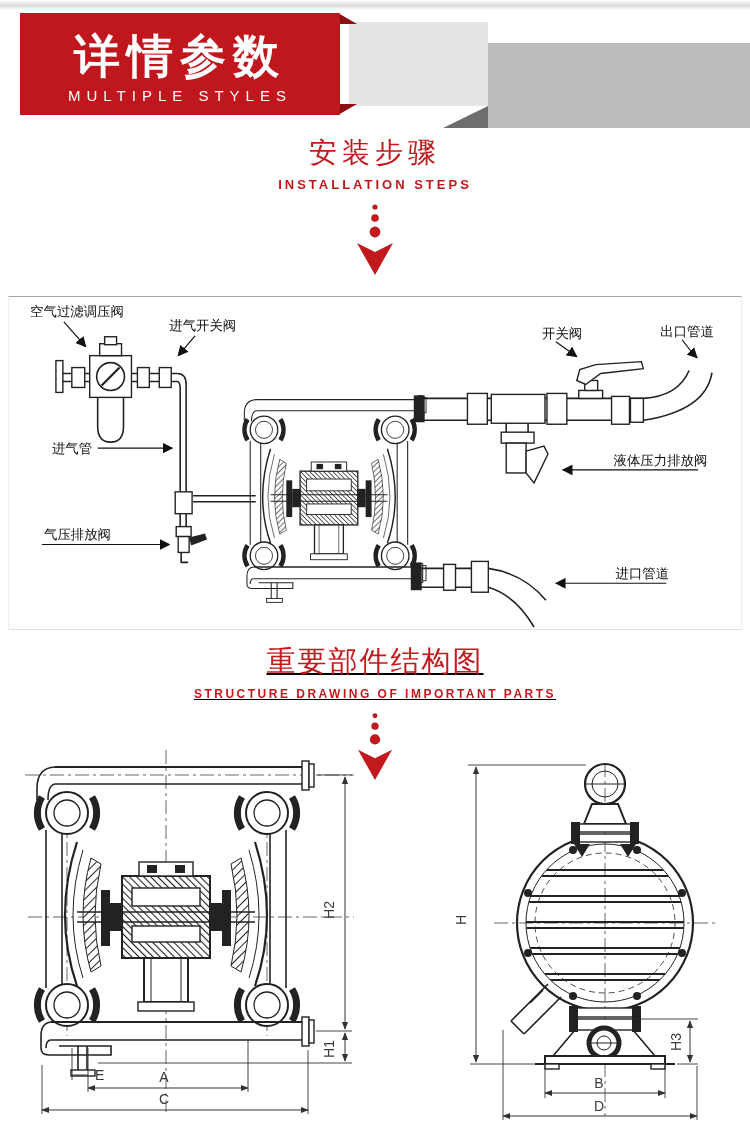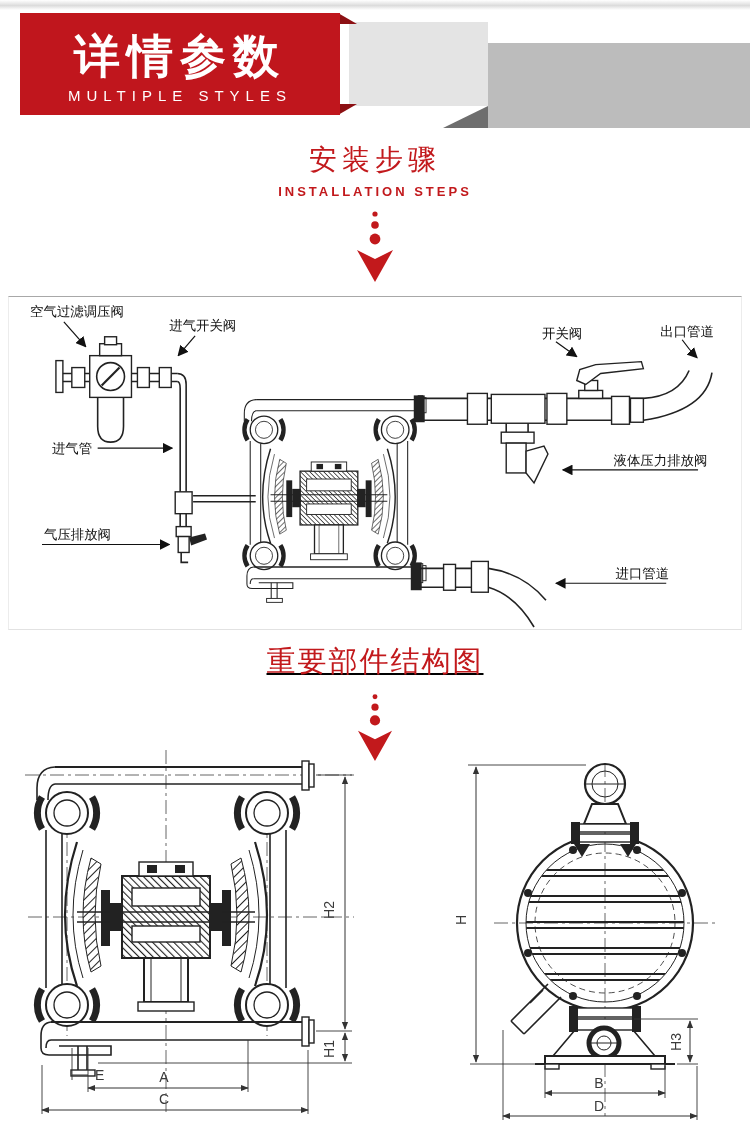--- a/index.html
+++ b/index.html
@@ -49,21 +49,21 @@
       <rect x="349" y="22" width="139" height="84" fill="#e4e4e4"></rect>
       <polygon points="443,128 488,106 488,128" fill="#6e6e6e"></polygon>
       <polygon points="338,13 357,24 338,24" fill="#8c1013"></polygon>
       <polygon points="338,104 357,104 338,115" fill="#8c1013"></polygon>
       <rect x="20" y="13" width="320" height="102" fill="#c0161d"></rect>
       <text x="180" y="72" text-anchor="middle" class="banner-title">详情参数</text>
       <text x="180" y="101" text-anchor="middle" class="banner-sub">MULTIPLE STYLES</text>
     </svg>
   </div>
 
-  <div class="sec sec1" style="top:141px;">
+  <div class="sec sec1" style="top:134px;">
     <div class="sec-title">安装步骤</div>
     <div class="sec-sub">INSTALLATION STEPS</div>
     <svg class="deco" width="64" height="74" viewBox="0 0 64 74">
       <circle cx="32" cy="5" r="2.6" fill="#c2191c"></circle>
       <circle cx="32" cy="16" r="3.8" fill="#c2191c"></circle>
       <circle cx="32" cy="30" r="5.4" fill="#c2191c"></circle>
       <polygon points="14,41 32,50 50,41 32,73" fill="#c2191c"></polygon>
     </svg>
   </div>
 
@@ -203,20 +203,21 @@
     <path class="alarrow" d="M676,43 Q683,53 691,61" marker-end="url(#mArr)"></path>
     <text x="607" y="169" class="cnlabel">液体压力排放阀</text>
     <path class="alarrow" d="M692,174 L556,174" marker-end="url(#mArr)"></path>
     <text x="609" y="283" class="cnlabel">进口管道</text>
     <path class="alarrow" d="M660,288 L549,288" marker-end="url(#mArr)"></path>
   </svg>
   </figure>
 
   <div class="sec sec2" style="top:642px;z-index:2;text-decoration:underline;">
     <div class="sec-title">重要部件结构图</div>
+    <div class="sec-sub">STRUCTURE DRAWING OF IMPORTANT PARTS</div>
     <svg class="deco" width="64" height="70" viewBox="0 0 64 74">
       <circle cx="32" cy="5" r="2.6" fill="#c2191c"></circle>
       <circle cx="32" cy="16" r="3.8" fill="#c2191c"></circle>
       <circle cx="32" cy="30" r="5.4" fill="#c2191c"></circle>
       <polygon points="14,41 32,50 50,41 32,73" fill="#c2191c"></polygon>
     </svg>
   </div>
 
   <div class="structure-fig">
   <svg width="750" height="507" viewBox="0 0 750 507">

